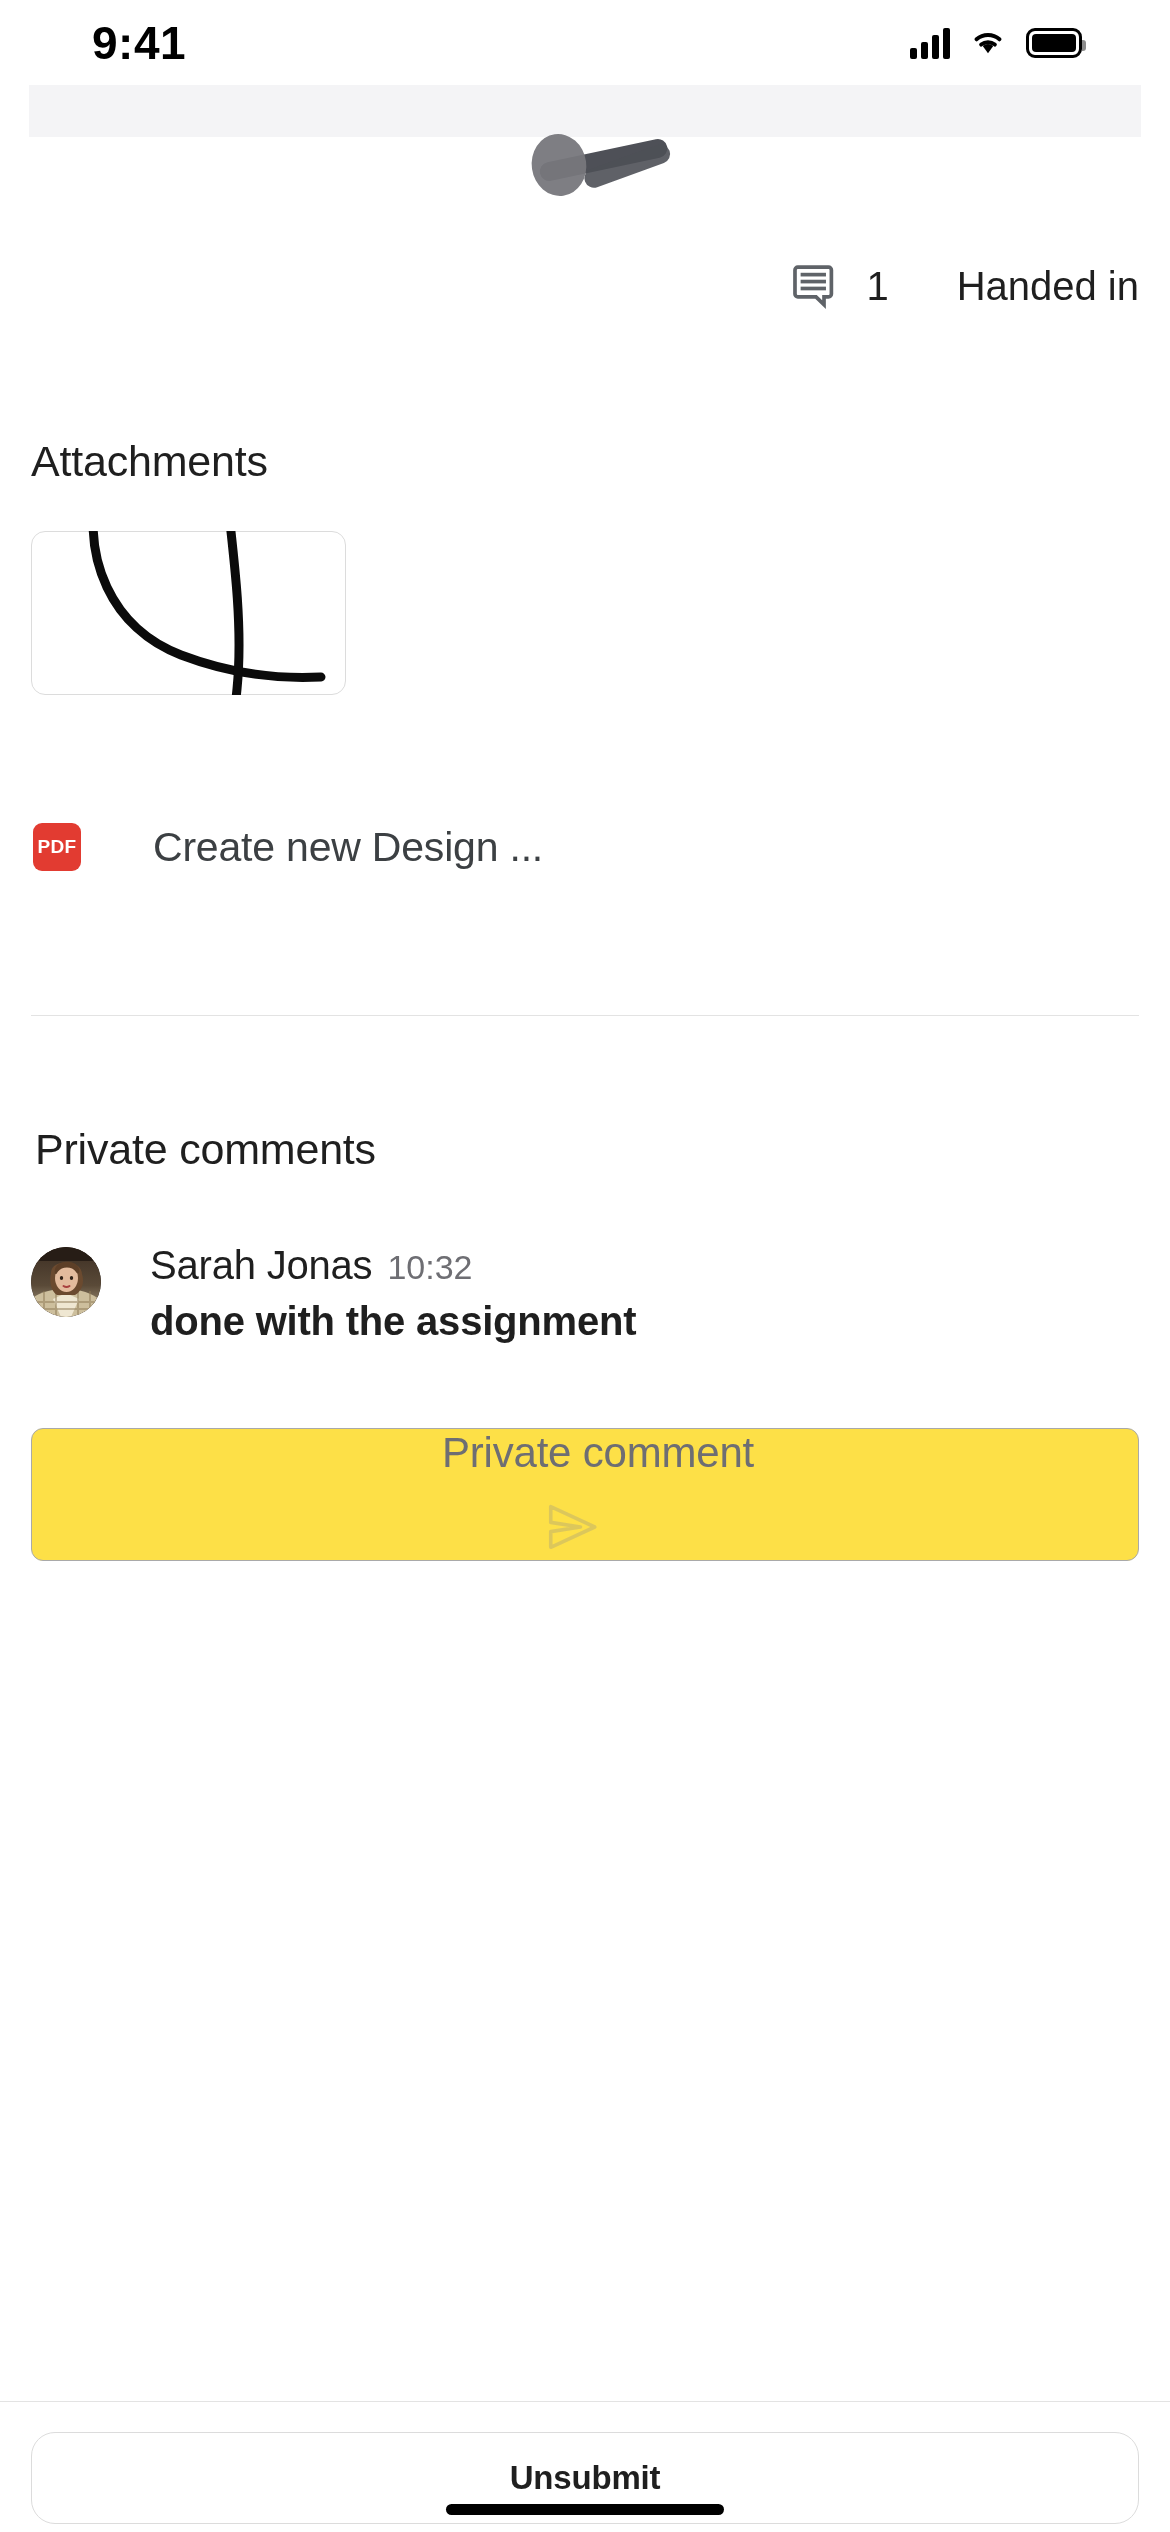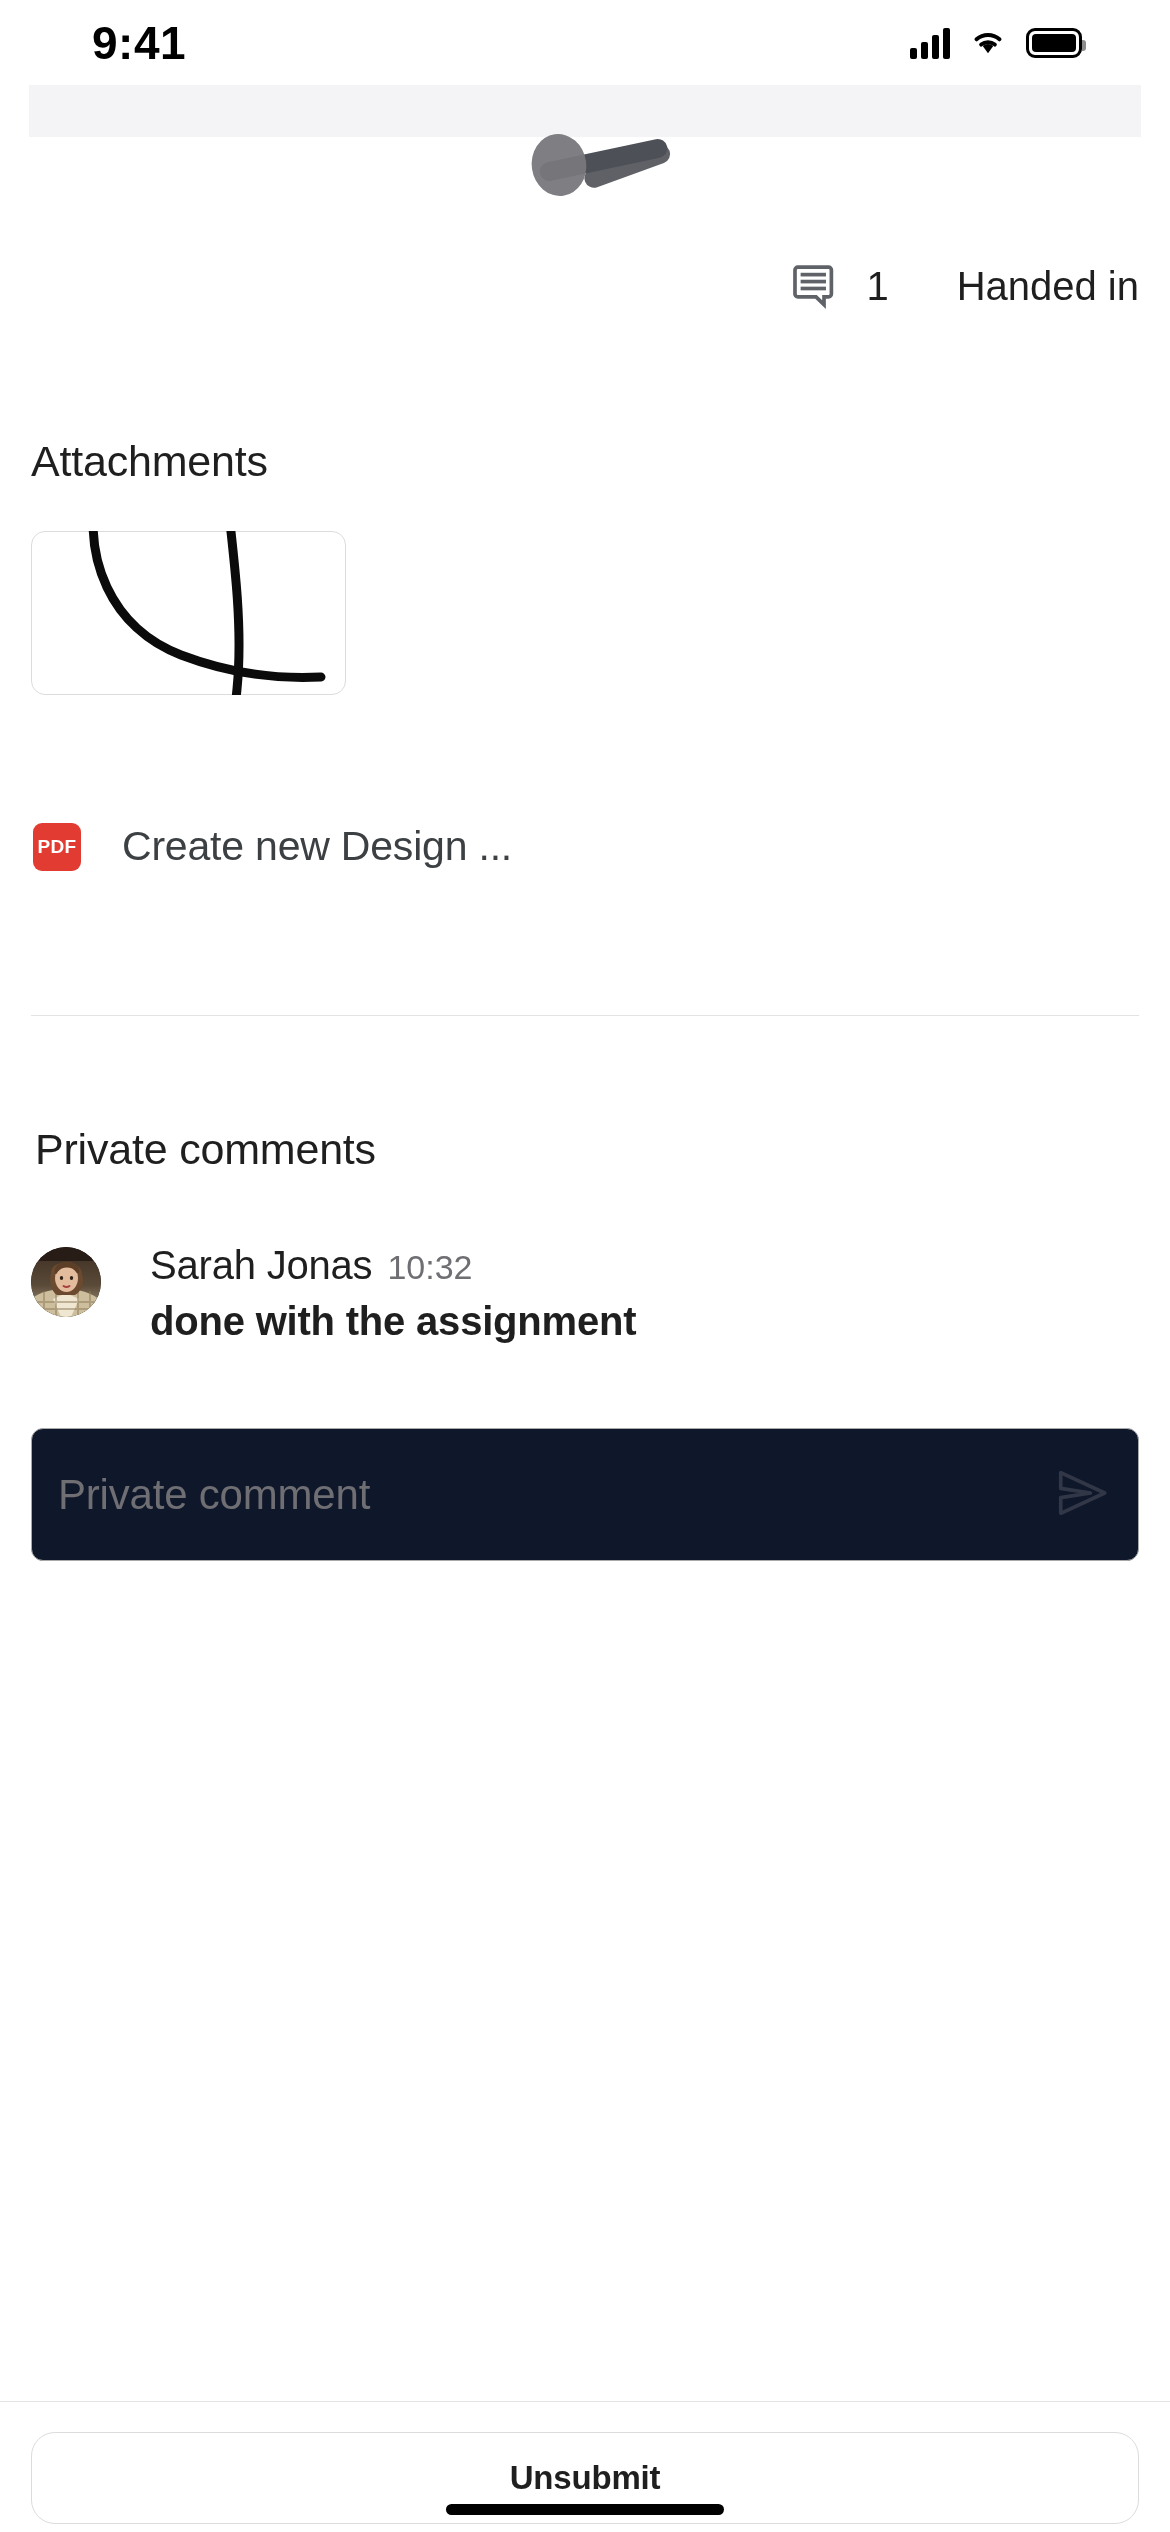--- a/index.html
+++ b/index.html
@@ -108,21 +108,21 @@
     border:1.5px solid #dcdcdc; border-radius:14px;
     background:#fff;
   }
   .sketch{
     position:absolute; left:-10px; top:-202px;
     width:520px; height:520px;
     pointer-events:none;
   }
   .pdf-row{
     position:absolute; left:33px; top:823px;
-    display:flex; align-items:flex-start;
+    display:flex; align-items:center;gap:31px;
   }
   .pdf-badge{
     width:48px; height:48px; border-radius:9px; background:#e23b31;
     display:flex; align-items:center; justify-content:center;
     font-size:19px; font-weight:700; color:#fff; letter-spacing:.3px;
     font-family:"Liberation Sans", sans-serif;
   }
   .pdf-name{
     margin-left:41px; font-size:41px; color:#3c4043; letter-spacing:-0.2px;
     white-space:nowrap;
@@ -151,22 +151,22 @@
   .comment-body{ margin-left:49px; }
   .cb-line1{ display:flex; align-items:baseline; }
   .cb-author{ font-size:40px; font-weight:400; color:#1f1f1f; letter-spacing:-0.2px; }
   .cb-time{ font-size:34px; color:#6e6e73; margin-left:15px; }
   .cb-text{ font-size:40px; color:#1f1f1f; margin-top:11px; letter-spacing:-0.2px;font-weight:bold; }
 
   .pc-input{
     position:absolute; left:31px; top:1428px;
     width:1108px; height:133px;
     border:1.5px solid #a9a9a9; border-radius:12px;
-    background:#0f172a;
-    display:flex; align-items:center;
+    background:#fde047;
+    display:flex; align-items:center;flex-direction:column;
   }
   .pc-placeholder{
     margin-left:26px; font-size:42px; color:#6e6e73; letter-spacing:-0.2px;
     flex:1;
   }
   .send-ico{ width:58px; height:58px; margin-right:27px; opacity:.28; }
 
   
   .bottom-sep{
     position:absolute; left:0; top:2401px; width:1170px; height:1px;

